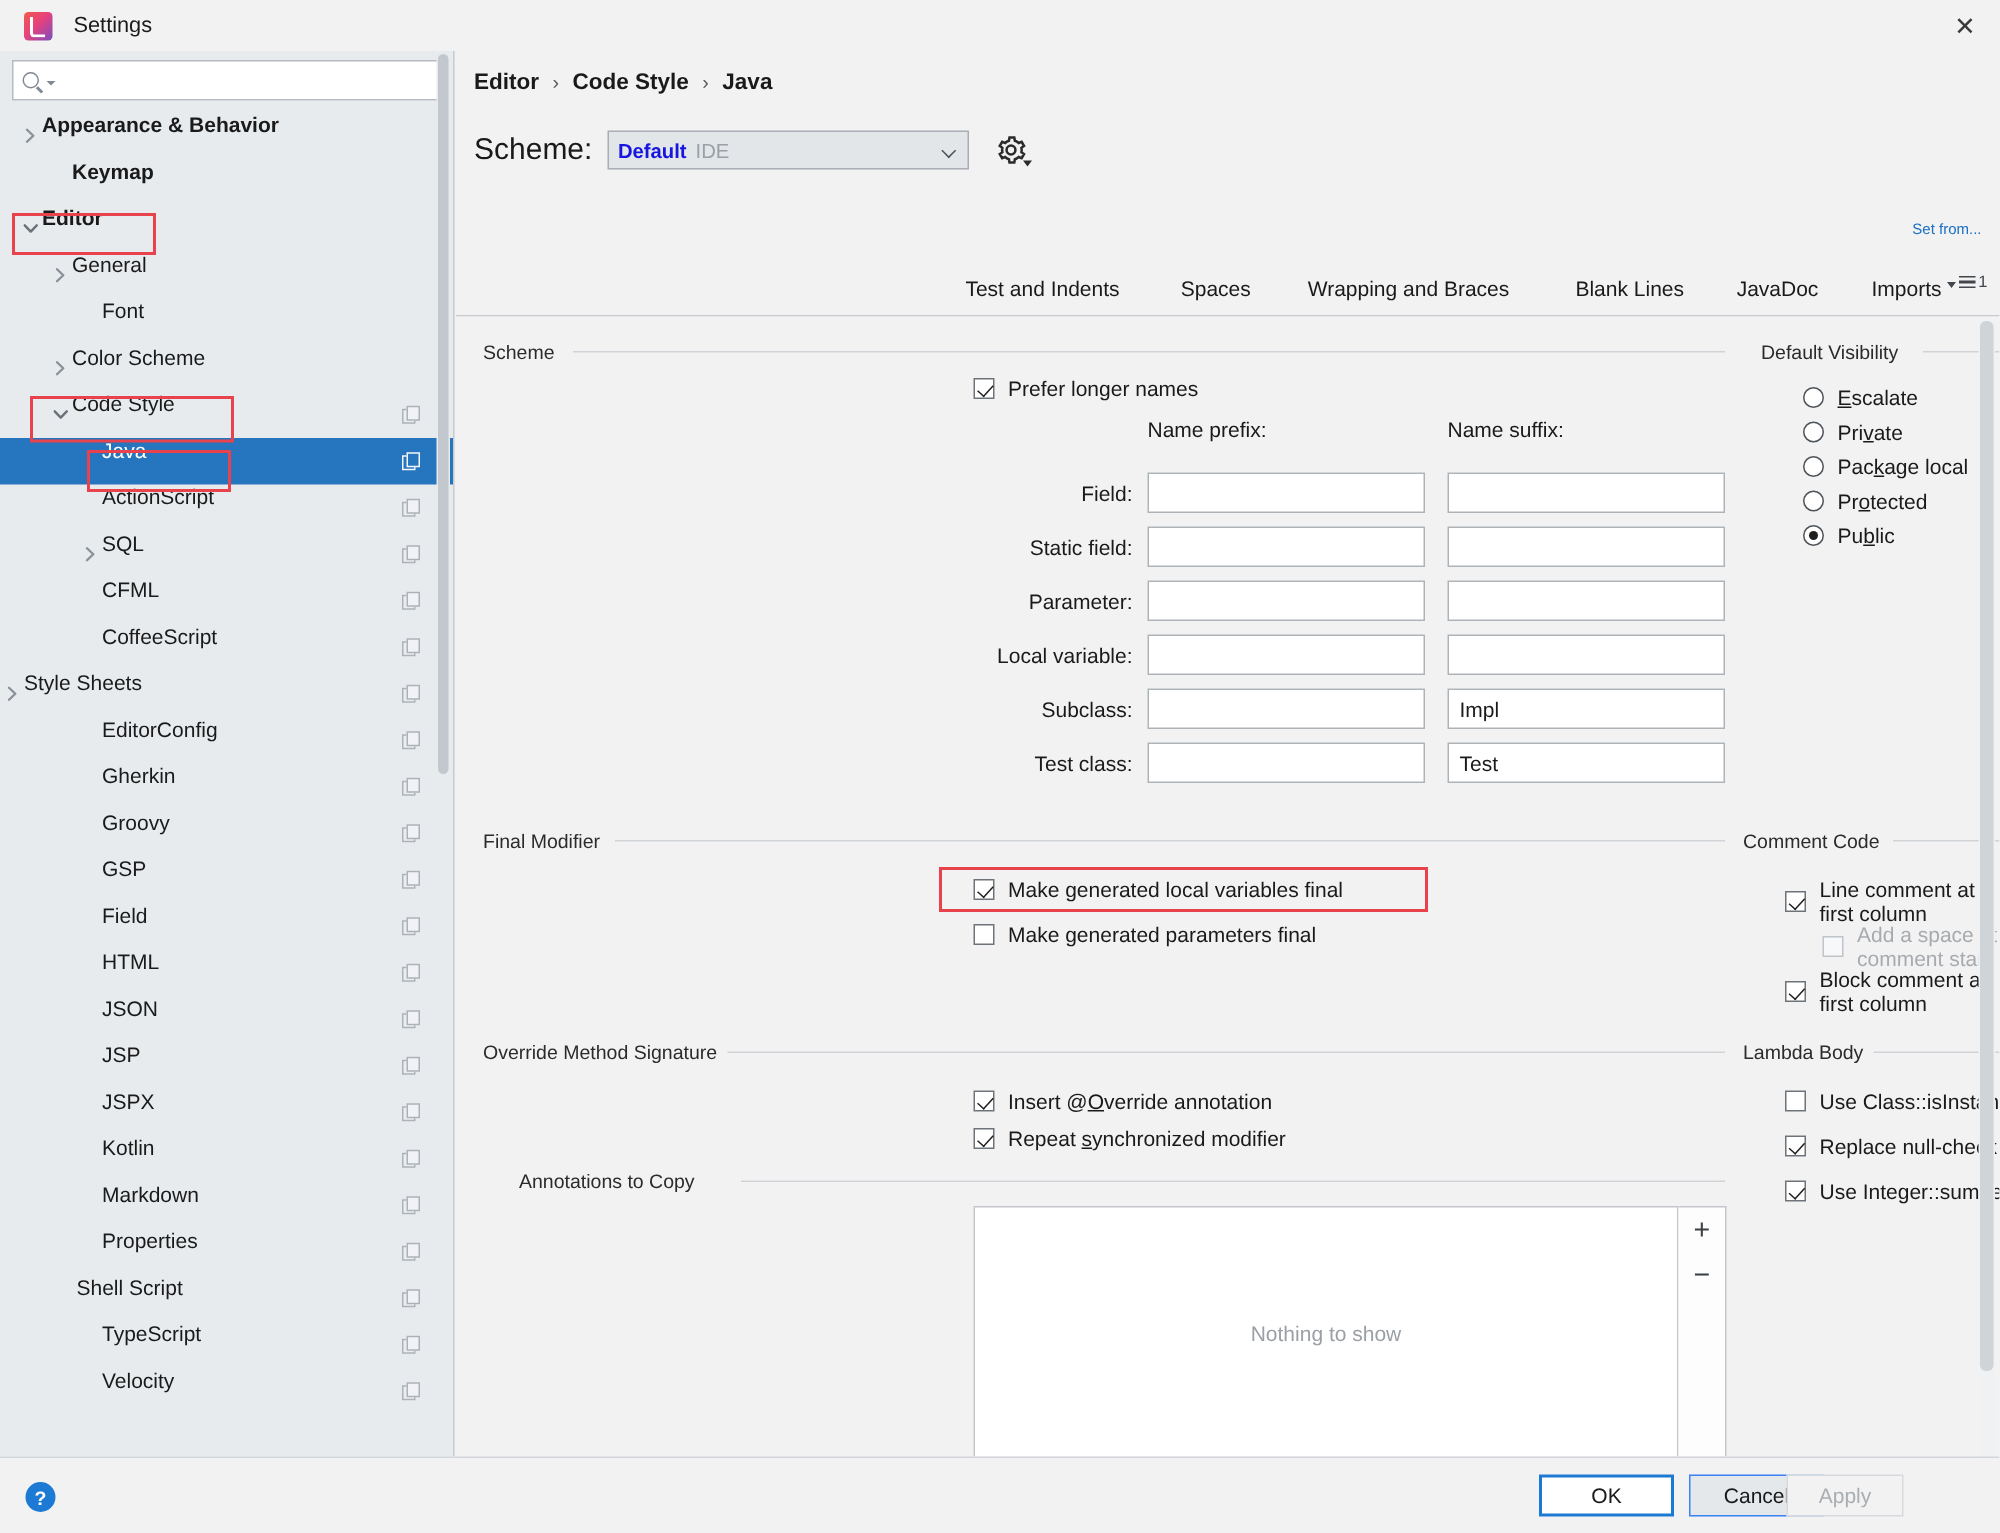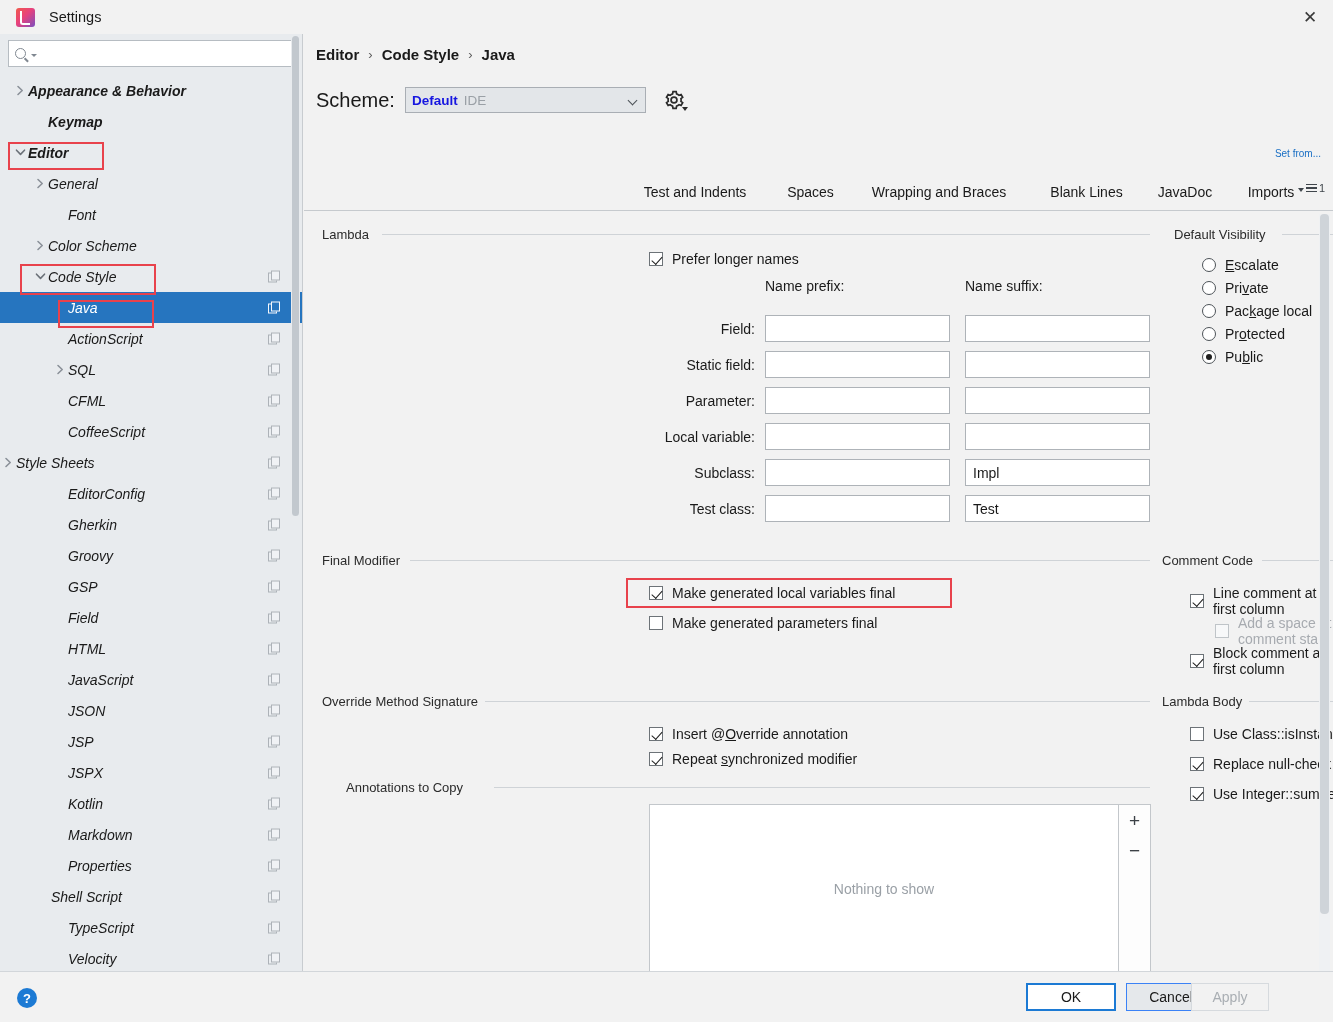--- a/index.html
+++ b/index.html
@@ -57,22 +57,22 @@
     width: 0; height: 0; border-left: 3.2px solid transparent; border-right: 3.2px solid transparent;
     border-top: 3.6px solid #808891; margin-left: 4px; margin-top: 4px; flex: none;
   }
   #search-input {
     border: 0; outline: 0; flex: 1; height: 22px; font-size: 13px;
     font-family: "Liberation Sans", sans-serif; background: transparent; margin-left: 4px;
   }
 
   #tree { position: absolute; left: 0; top: 41px; right: 0; bottom: 0; overflow: hidden; }
   .tree-row {
-    position: relative; height: 31px; display: flex; align-items: center;
-    padding-right: 10px; cursor: default; user-select: none; font-style: italic;
+    position: relative; height: 31px; display: flex; 
+    padding-right: 10px; cursor: default; user-select: none;
   }
   .tree-row.selected { background: #2675bf; }
   .tree-row.selected .tree-label { color: #ffffff; }
   .tree-arrow {
     width: 16px; flex: none; display: flex; align-items: center; justify-content: center;
     color: #8b9199; font-size: 12px; line-height: 1;
   }
   .tree-arrow svg { display: block; }
   .tree-label { font-size: 14px; white-space: nowrap; }
   .tree-label.bold { font-weight: bold; }
@@ -404,28 +404,20 @@
         <div class="tree-row" style="padding-left: 52px;">
           <span class="tree-arrow"></span>
           <span class="tree-label">HTML</span>
           <span class="copy-ico">
             <i class="b"></i>
             <i class="f"></i>
           </span>
         </div>
         <div class="tree-row" style="padding-left: 52px;">
           <span class="tree-arrow"></span>
-          <span class="tree-label">JavaScript</span>
-          <span class="copy-ico">
-            <i class="b"></i>
-            <i class="f"></i>
-          </span>
-        </div>
-        <div class="tree-row" style="padding-left: 52px;">
-          <span class="tree-arrow"></span>
           <span class="tree-label">JSON</span>
           <span class="copy-ico">
             <i class="b"></i>
             <i class="f"></i>
           </span>
         </div>
         <div class="tree-row" style="padding-left: 52px;">
           <span class="tree-arrow"></span>
           <span class="tree-label">JSP</span>
           <span class="copy-ico">
@@ -553,21 +545,21 @@
             <span></span>
             <span></span>
             <span></span>
           </span>
         <span>1</span>
       </div>
     </div>
 
     <div id="body-pane">
 
-      <div class="group-title" style="left:18px; top:16px;">Lambda</div>
+      <div class="group-title" style="left:18px; top:16px;">Scheme</div>
       <div class="group-rule" style="left:78px; top:23px; width:768px;"></div>
 
       <div class="cb-row" style="left:345px; top:40px;">
         <span class="cbx checked"></span>
         <span>Prefer longer names</span>
       </div>
 
       <div class="col-head" style="left:461px; top:67px;">Name prefix:</div>
       <div class="col-head" style="left:661px; top:67px;">Name suffix:</div>
 

